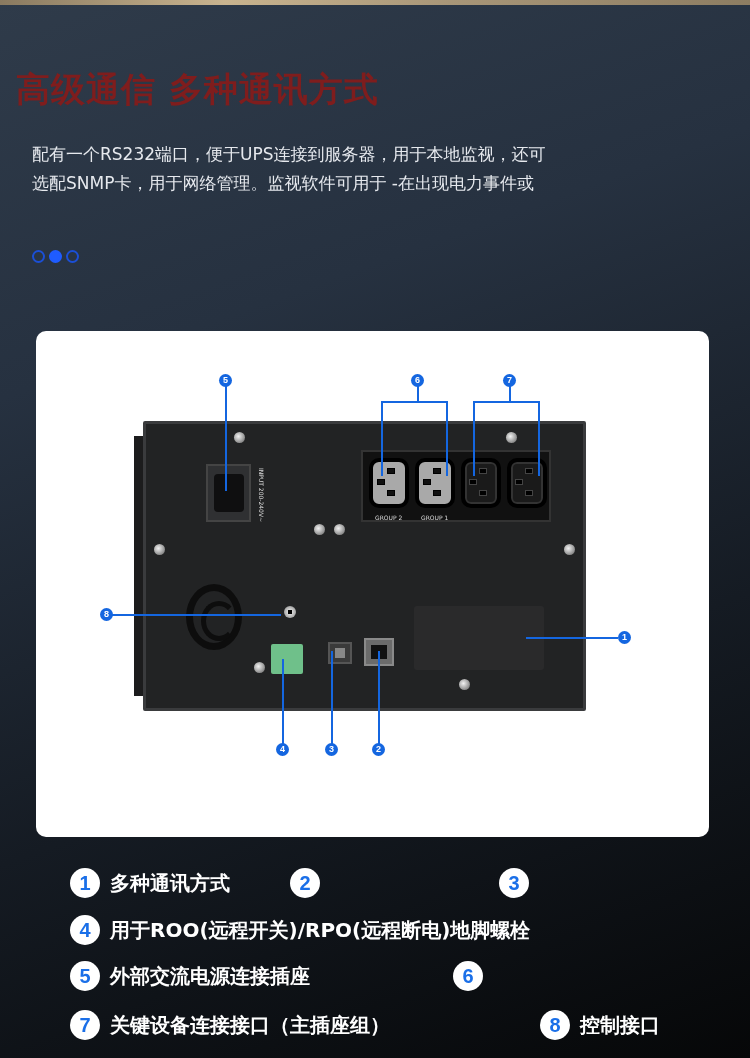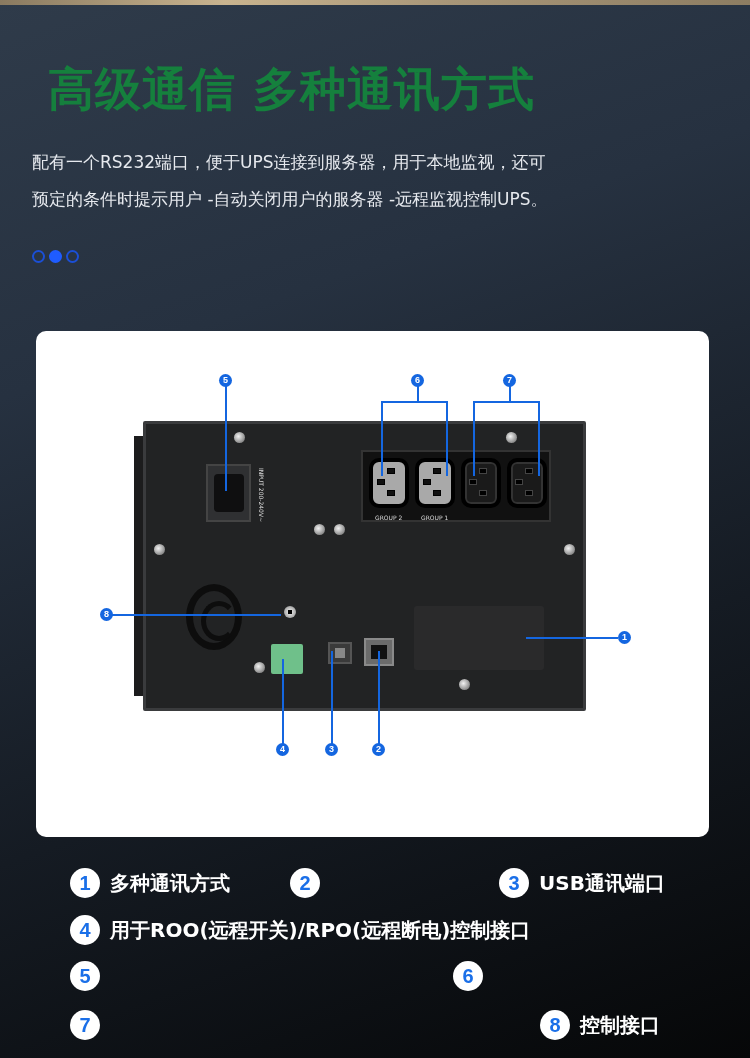--- a/index.html
+++ b/index.html
@@ -8,29 +8,29 @@
       font-family: "DejaVu Sans", "Liberation Sans", sans-serif;
       position: relative;
       background: linear-gradient(160deg, #2f3b4a 0%, #263140 30%, #151b23 65%, #060708 100%);
       color: #fff;
     }
     .top-strip {
       position: absolute; left: 0; top: 0; width: 750px; height: 5px;
       background: linear-gradient(90deg, #8a7a60, #c9b48f 30%, #a89678 60%, #8d7d62);
     }
     .headline {
-      position: absolute; left: 48px; top: 58px;
-      font-size: 46px; font-weight: bold; letter-spacing: 1px;
-      color: #15803d; line-height: 62px;
+      position: absolute; left: 16px; top: 58px;
+      font-size: 34px; font-weight: bold; letter-spacing: 1px;
+      color: #7f1d1d; line-height: 62px;
     }
     .desc {
       position: absolute; left: 32px; top: 140px; width: 580px;
       font-size: 17px; line-height: 29px; color: #e6e9ee;
     }
-    .desc p { white-space: nowrap; margin-top: 8px; }
+    .desc p { white-space: nowrap; }
     .dots {
       position: absolute; left: 32px; top: 250px; display: flex; gap: 4px;
     }
     .dot {
       width: 13px; height: 13px; border-radius: 50%;
       border: 2px solid #1b4fd6; background: transparent;
     }
     .dot.active { background: #1f5cff; border-color: #1f5cff; }
 
     .photo-card {
@@ -131,21 +131,21 @@
   </style>
 </head>
 <body>
 
 <div class="top-strip"></div>
 
 <h1 class="headline">高级通信 多种通讯方式</h1>
 
 <div class="desc">
   <p>配有一个RS232端口，便于UPS连接到服务器，用于本地监视，还可</p>
-  <p>预定的条件时提示用户 -自动关闭用户的服务器 -远程监视控制UPS。</p>
+  <p>选配SNMP卡，用于网络管理。监视软件可用于 -在出现电力事件或</p>
 </div>
 
 <div class="dots">
   <span class="dot"></span>
   <span class="dot active"></span>
   <span class="dot"></span>
 </div>
 
 <div class="photo-card">
   <div class="ups-side"></div>
@@ -230,31 +230,32 @@
 
 <div class="legend-item" style="left:70px; top:868px;">
   <span class="legend-num">1</span>
   <span>多种通讯方式</span>
 </div>
 <div class="legend-item" style="left:290px; top:868px;">
   <span class="legend-num">2</span>
 </div>
 <div class="legend-item" style="left:499px; top:868px;">
   <span class="legend-num">3</span>
-  <span>USB通讯端口</span>
 </div>
 <div class="legend-item" style="left:70px; top:915px;">
   <span class="legend-num">4</span>
-  <span>用于ROO(远程开关)/RPO(远程断电)控制接口</span>
+  <span>用于ROO(远程开关)/RPO(远程断电)地脚螺栓</span>
 </div>
 <div class="legend-item" style="left:70px; top:961px;">
   <span class="legend-num">5</span>
+  <span>外部交流电源连接插座</span>
 </div>
 <div class="legend-item" style="left:453px; top:961px;">
   <span class="legend-num">6</span>
 </div>
 <div class="legend-item" style="left:70px; top:1010px;">
   <span class="legend-num">7</span>
+  <span>关键设备连接接口（主插座组）</span>
 </div>
 <div class="legend-item" style="left:540px; top:1010px;">
   <span class="legend-num">8</span>
   <span>控制接口</span>
 </div>
 
 </body></html>

